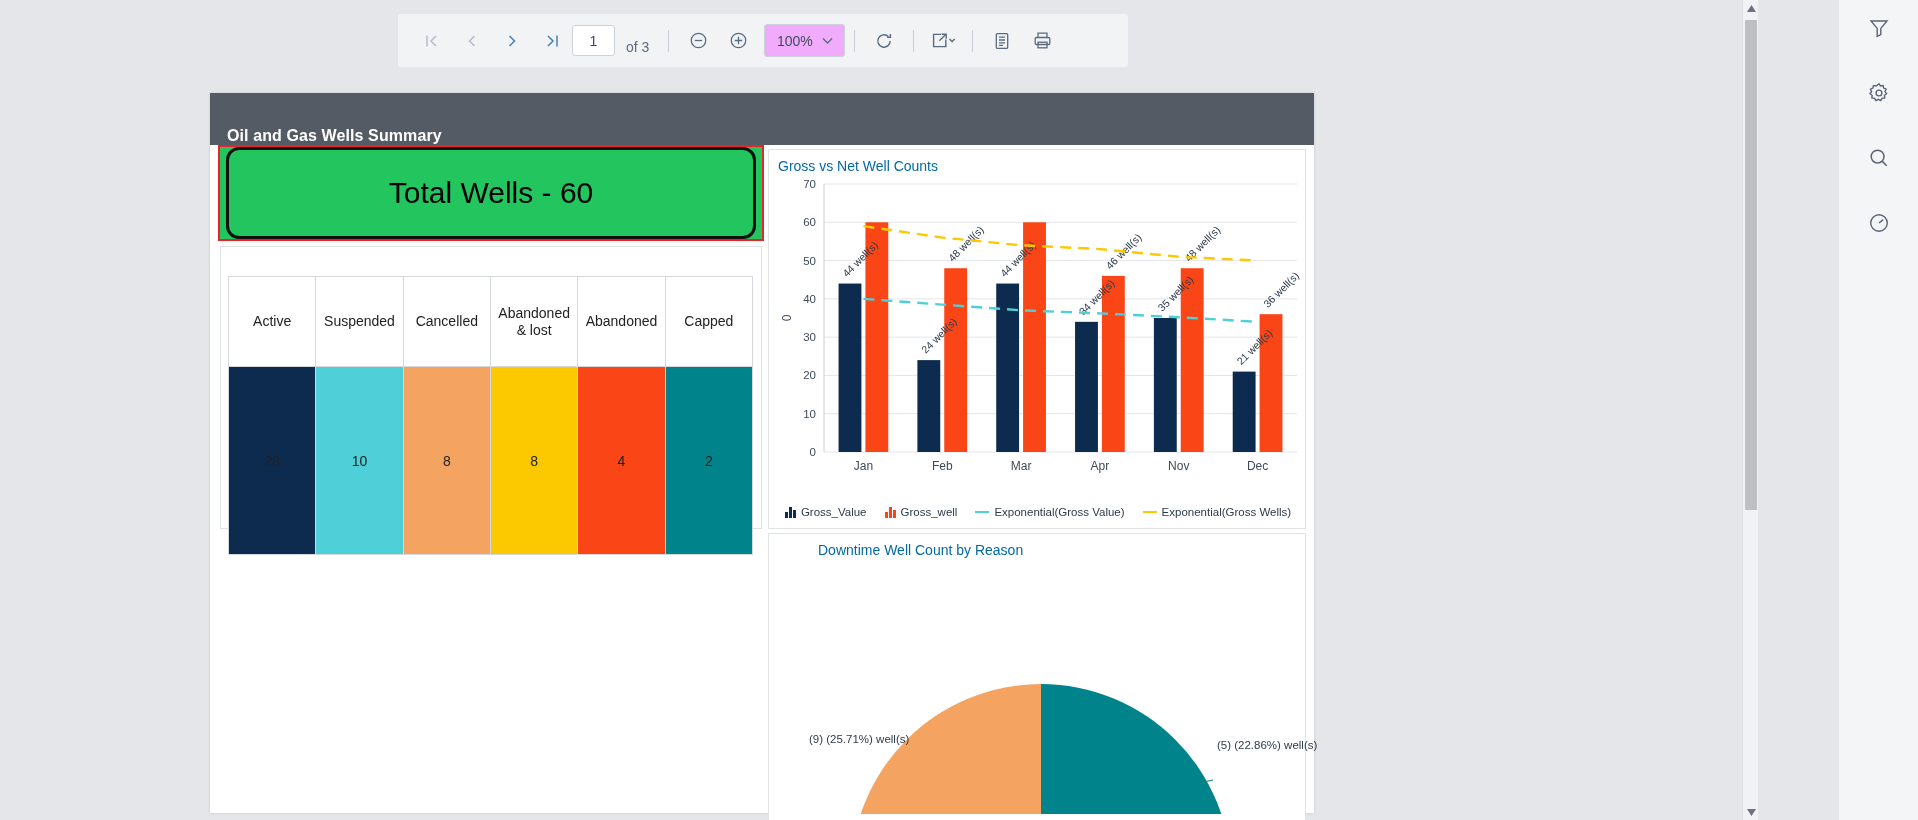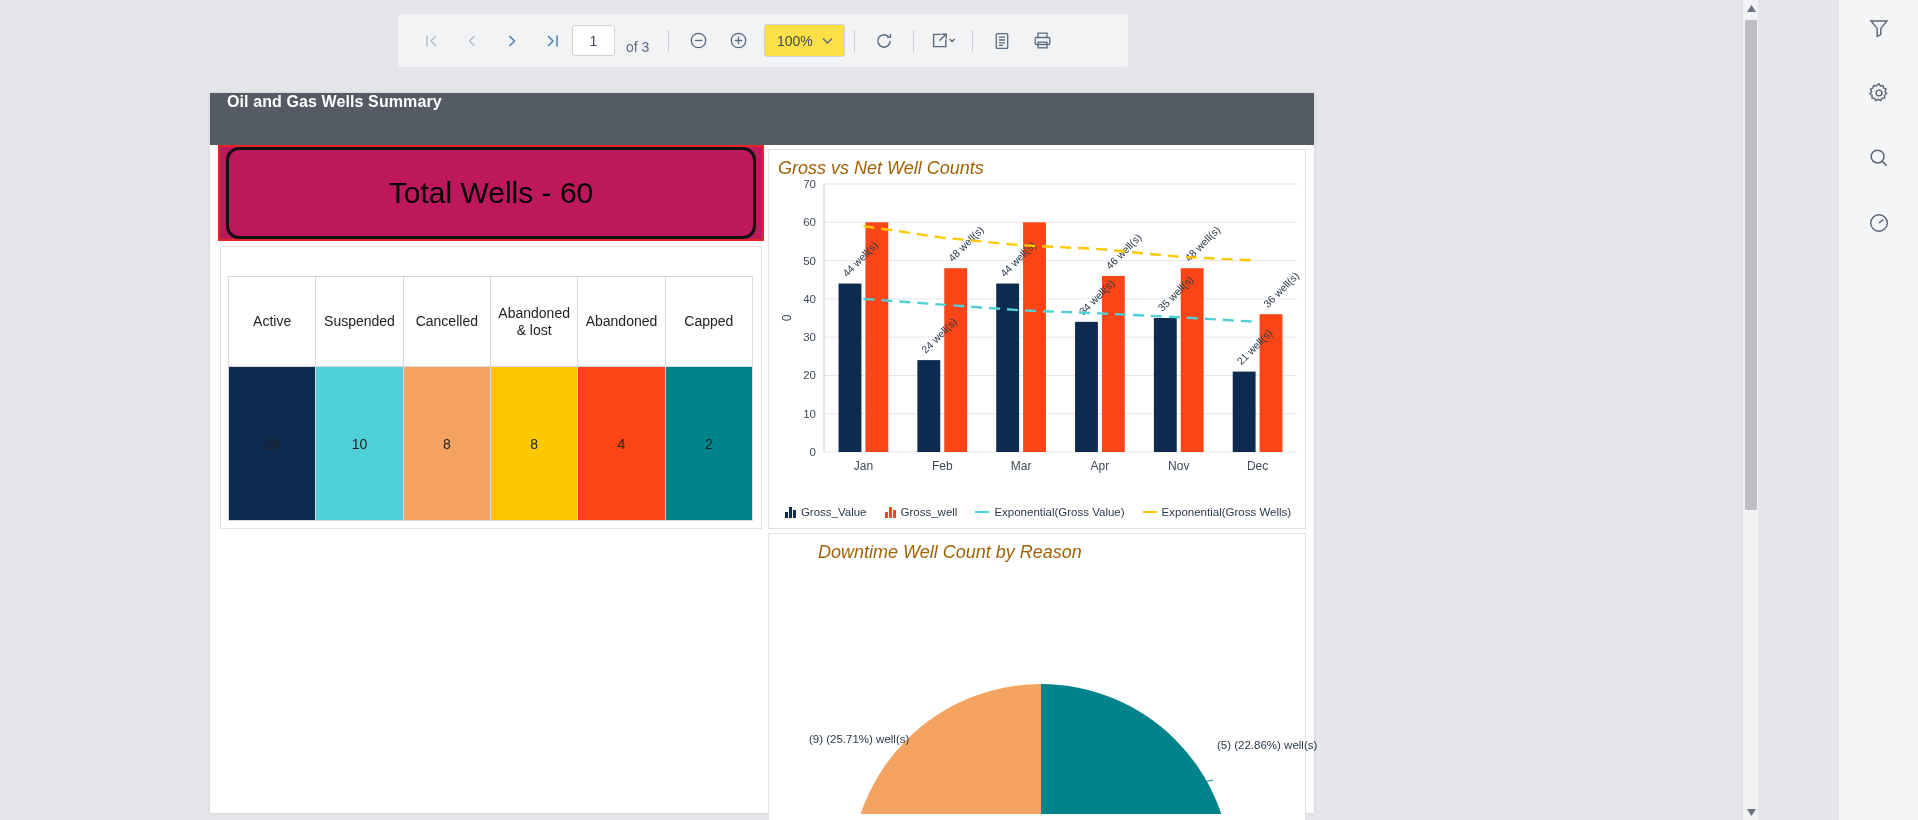--- a/index.html
+++ b/index.html
@@ -50,86 +50,85 @@
     font-family: "Liberation Sans", sans-serif;
     padding: 0; outline: none;
   }
   #page-of {
     font-size: 14px; color: #5a6b80; margin: 12px 10px 0 11px;
     white-space: nowrap;
   }
   #zoom-select {
     width: 81px; height: 33px; margin-left: 6px;
     border: 1px solid #ccd2da; border-radius: 3px;
-    background: #fde047;
+    background: #f0abfc;
     display: flex; align-items: center; justify-content: center;
     gap: 9px; cursor: pointer;
     font-size: 14px; color: #3e4a59;
   }
 
   
   #report {
     position: absolute; left: 210px; top: 93px;
     width: 1104px; height: 720px;
     background: #fff;
     box-shadow: 0 0 3px rgba(0,0,0,.12);
   }
   #report-header {
     height: 52px; background: #545b64;
-    display: flex; align-items: flex-start;
+    display: flex; align-items: flex-end;
     padding-left: 17px;
   }
   #report-title {
     color: #fff; font-size: 16px; font-weight: bold;
     letter-spacing: .1px;
   }
 
   
   #total-panel {
     position: absolute; left: 8px; top: 52px;
     width: 546px; height: 96px;
     border: 2px solid #e8242a;
-    background: #be185d;
+    background: #22c55e;
     padding: 0 6px;
   }
   #total-box {
     width: 100%; height: 100%;
     border: 3px solid #111; border-radius: 13px;
     display: flex; align-items: center; justify-content: center;
   }
   #total-text { font-size: 30px; color: #000; }
 
   
   .card {
     position: absolute;
     background: #fff;
     border: 1px solid #dfe2e6;
   }
   .card-title {
-    font-size: 18px; color: #a16207;
+    font-size: 14px; color: #0369a1;
     padding: 8px 0 0 9px;
-    font-style: italic;
   }
 
   
   #status-card { left: 10px; top: 153px; width: 542px; height: 283px; }
   #status-table {
     position: absolute; left: 7px; top: 29px;
     width: 525px; height: 244px;
     border-collapse: collapse;
     table-layout: fixed;
   }
   #status-table td {
     border: 1px solid #d5d9de;
     text-align: center; vertical-align: middle;
     font-size: 14px; color: #222;
     padding: 2px 3px;
   }
   #status-table tr.head td { height: 90px; background: #fff; line-height: 1.2; }
-  #status-table tr.body td { height: 154px; }
+  #status-table tr.body td { height: 188px; }
 
   
   #bar-card { left: 558px; top: 56px; width: 538px; height: 380px; }
   #bar-plot {
     position: absolute; left: 0; top: 24px;
     width: 538px; height: 318px;
   }
   #bar-legend {
     position: absolute; left: 0; bottom: 10px;
     width: 538px;

